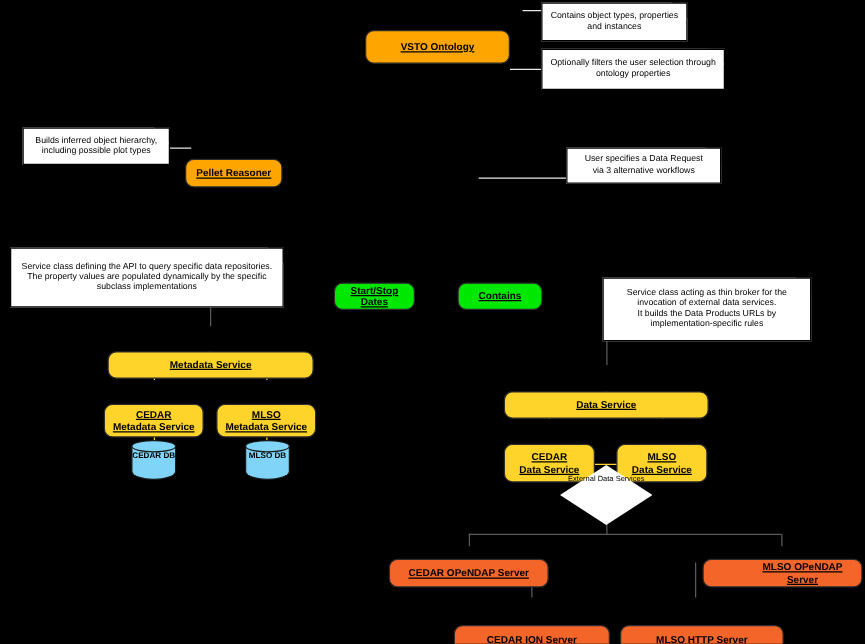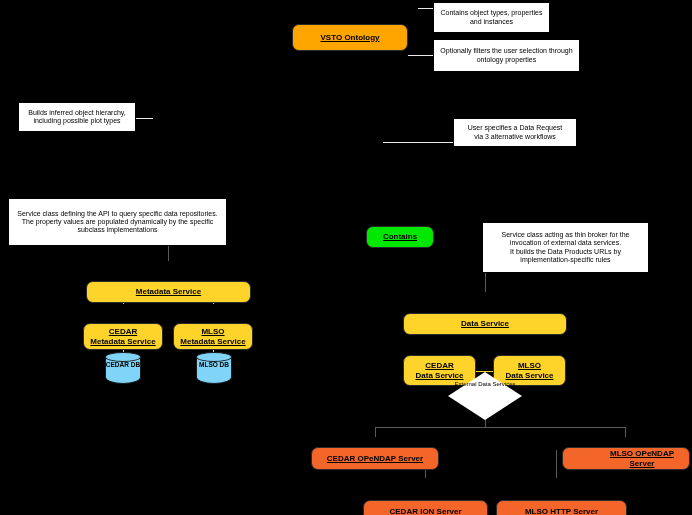--- a/index.html
+++ b/index.html
@@ -239,22 +239,28 @@
     <span class="line">invocation of external data services.</span>
     <span class="line">It builds the Data Products URLs by</span>
     <span class="line">implementation-specific rules</span>
   </div>
 
   <div class="node box orange" style="left:292px; top:4px; width:116px; height:27px;">
     <span>VSTO Ontology</span>
   </div>
 
 
-
-
+  <div class="node box orange" style="left:148px; top:107px; width:78px; height:23px;">
+    <span>Pellet Reasoner</span>
+  </div>
+
+
+  <div class="node box green" style="left:267px; top:206px; width:65px; height:22px;">
+    <span>Start/Stop Dates</span>
+  </div>
 
   <div class="node box green" style="left:366px; top:206px; width:68px; height:22px;">
     <span>Contains</span>
   </div>
 
   <div class="node box yellow" style="left:86px; top:261px; width:165px; height:22px;">
     <span>Metadata Service</span>
   </div>
 
   <div class="node box yellow" style="left:83px; top:303px; width:80px; height:27px; flex-direction:column;">

